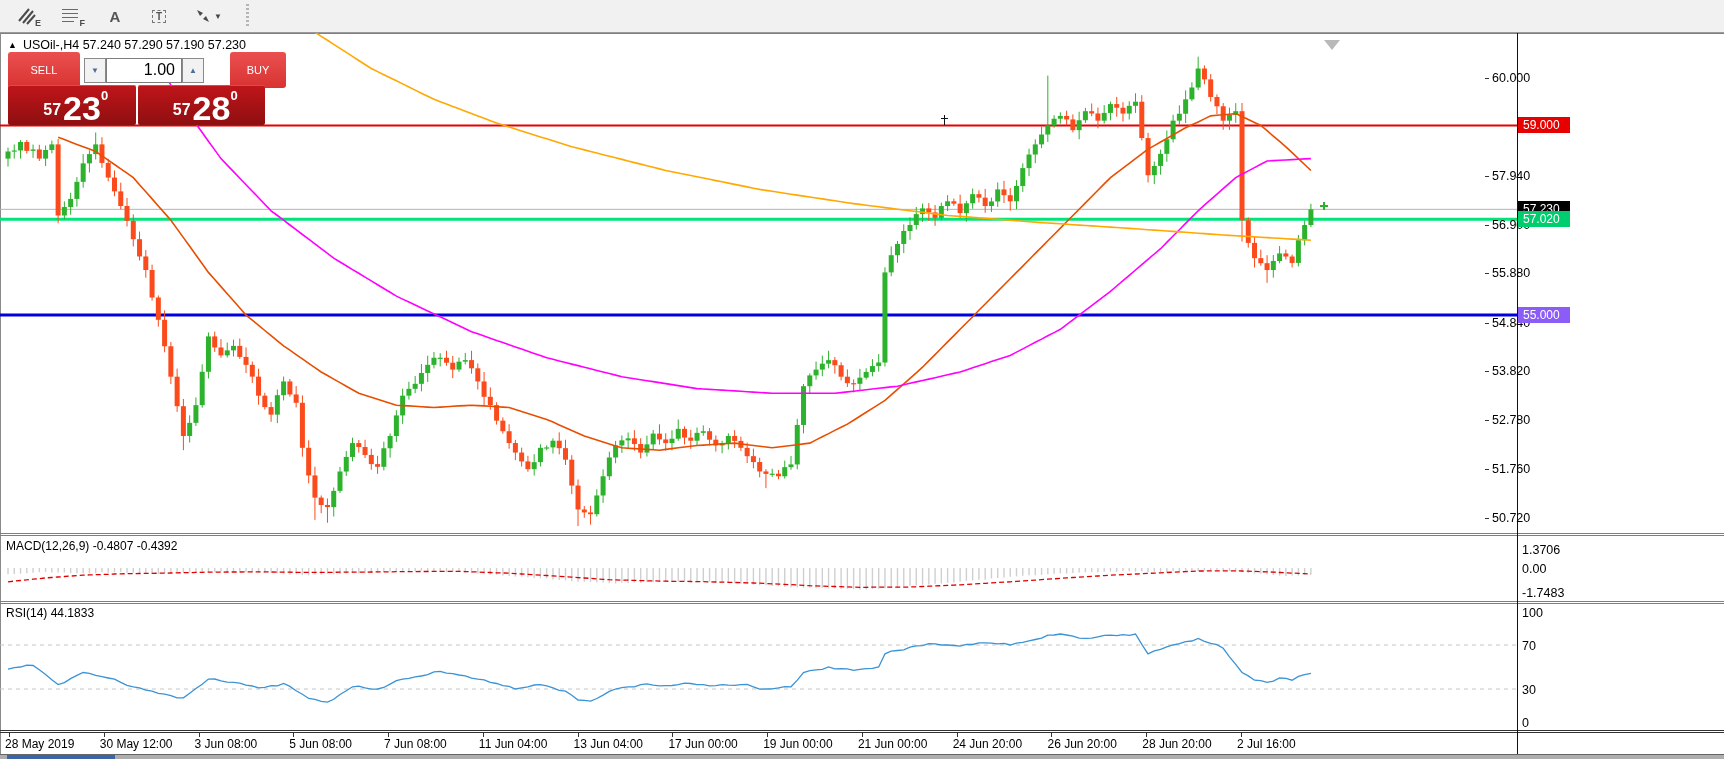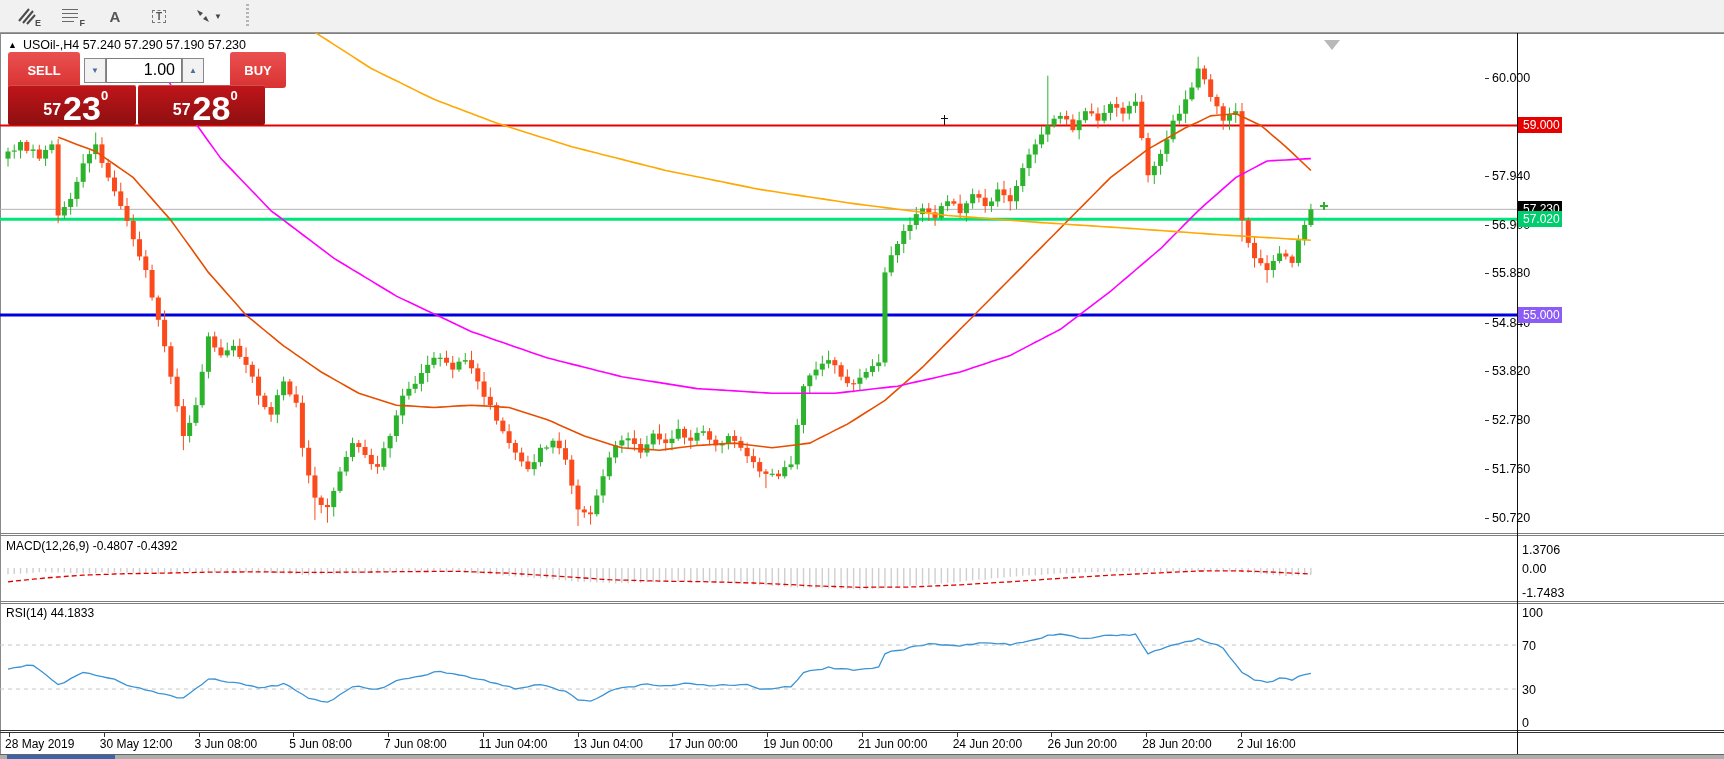--- a/index.html
+++ b/index.html
@@ -24,37 +24,37 @@
   .tbox{border:1px dashed #777;font-size:10px;font-weight:bold;padding:0 3px;color:#555;}
   
   .frameline{position:absolute;left:0;width:1724px;height:1px;background:#7f7f7f;}
   .axis-vline{position:absolute;left:1517px;top:33px;width:1px;height:721px;background:#111;}
   .leftborder{position:absolute;left:0;top:33px;width:1px;height:726px;background:#8a8a8a;}
   svg.pane{position:absolute;left:0;}
   
   .symline{position:absolute;left:8px;top:38px;font-size:12.5px;color:#000;display:flex;gap:6px;align-items:center;z-index:30;}
   .symline .tri{font-size:9px;}
   .traderow{position:absolute;left:8px;top:57px;height:26px;display:flex;align-items:center;z-index:30;}
-  .bigbtn{width:72px;height:36px;border:none;border-radius:3px;color:#fff;font-weight:bold;font-size:13px;
+  .bigbtn{width:72px;height:36px;border:none;border-radius:3px;color:#fff;font-weight:normal;font-size:11px;
           background:linear-gradient(#ea5050,#d93232);display:flex;align-items:center;justify-content:center;}
   .spin{width:22px;height:25px;background:#f2f2f2;border:1px solid #8a8a8a;display:flex;align-items:center;
         justify-content:center;color:#4a6f9b;font-size:8px;}
   .vol{width:76px;height:25px;border:1px solid #7d7d7d;font-size:16px;text-align:right;padding-right:6px;
        font-family:"Liberation Sans","DejaVu Sans",sans-serif;}
   .bigquote{position:absolute;left:8px;top:85px;width:257px;height:40px;display:flex;z-index:30;}
   .qbox{flex:1;background:linear-gradient(#c0151a,#8e0f10);border-radius:2px;color:#fff;display:flex;
         align-items:flex-end;justify-content:center;padding-bottom:2px;box-shadow:inset 0 1px 0 rgba(255,255,255,.25);}
   .qbox+.qbox{margin-left:2px;}
   .qsm{font-size:16px;font-weight:bold;margin:0 2px 4px 8px;}
   .qbig{font-size:34px;font-weight:bold;line-height:30px;}
   .qsup{font-size:13px;font-weight:bold;align-self:flex-start;margin-top:3px;}
   
   .axlbl{position:absolute;left:1492px;font-size:12.5px;color:#000;white-space:nowrap;}
   .axlbl::before{content:"";position:absolute;left:-7px;top:50%;width:4px;height:1px;background:#333;}
-  .badge{position:absolute;left:1518px;width:44px;height:16px;line-height:16px;color:#fff;
+  .badge{position:absolute;left:1518px;width:52px;height:16px;line-height:16px;color:#fff;
          font-size:12px;padding-left:5px;z-index:5;}
   .paneaxlbl{position:absolute;left:1522px;font-size:12.5px;color:#000;white-space:nowrap;}
   .panelabel{position:absolute;left:6px;font-size:12px;color:#000;z-index:10;}
   .timelbl{position:absolute;top:737px;font-size:12px;color:#000;white-space:nowrap;}
   .timetick{position:absolute;top:733px;width:1px;height:4px;background:#333;}
   .annot{position:absolute;left:1122px;top:347px;font-size:38px;color:#ff0000;z-index:20;
          font-family:"Liberation Sans","DejaVu Sans",sans-serif;letter-spacing:1px;white-space:nowrap;}
   .scrolltri{position:absolute;left:1324px;top:40px;width:0;height:0;border-left:8px solid transparent;
              border-right:8px solid transparent;border-top:10px solid #b9b9b9;z-index:6;}
   .crossmark{position:absolute;left:941px;top:115px;width:7px;height:10px;z-index:6;}

